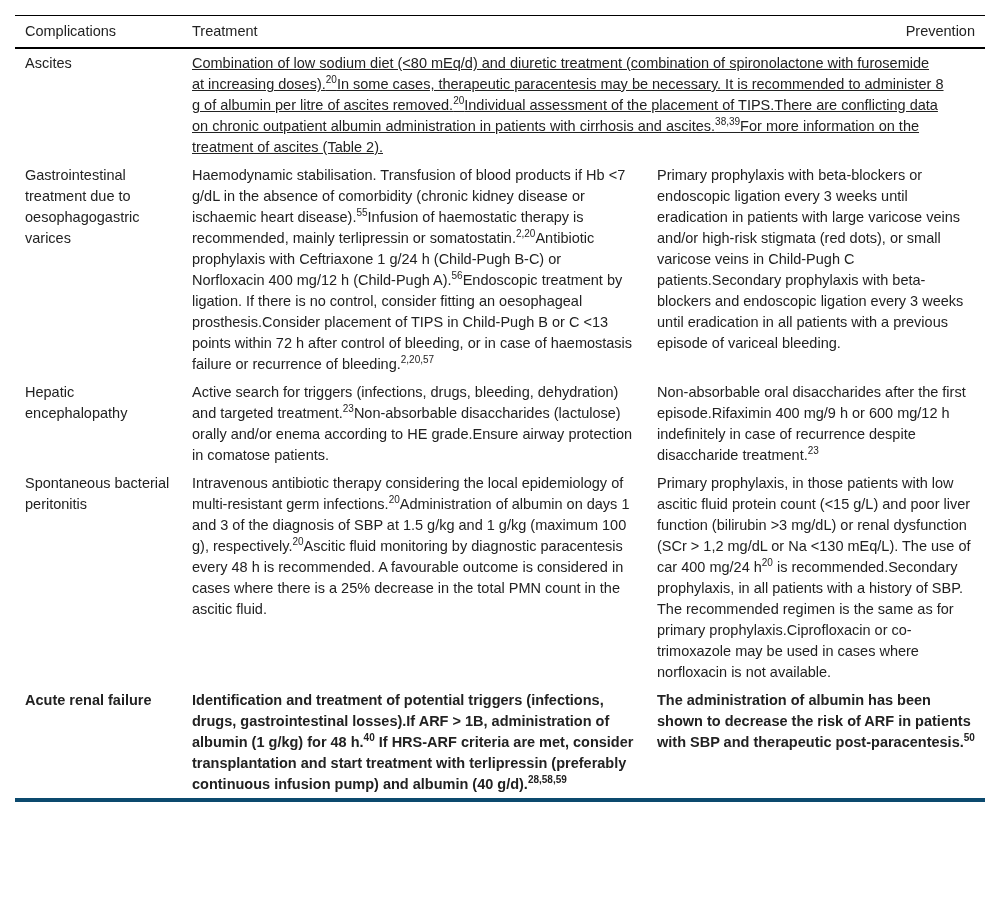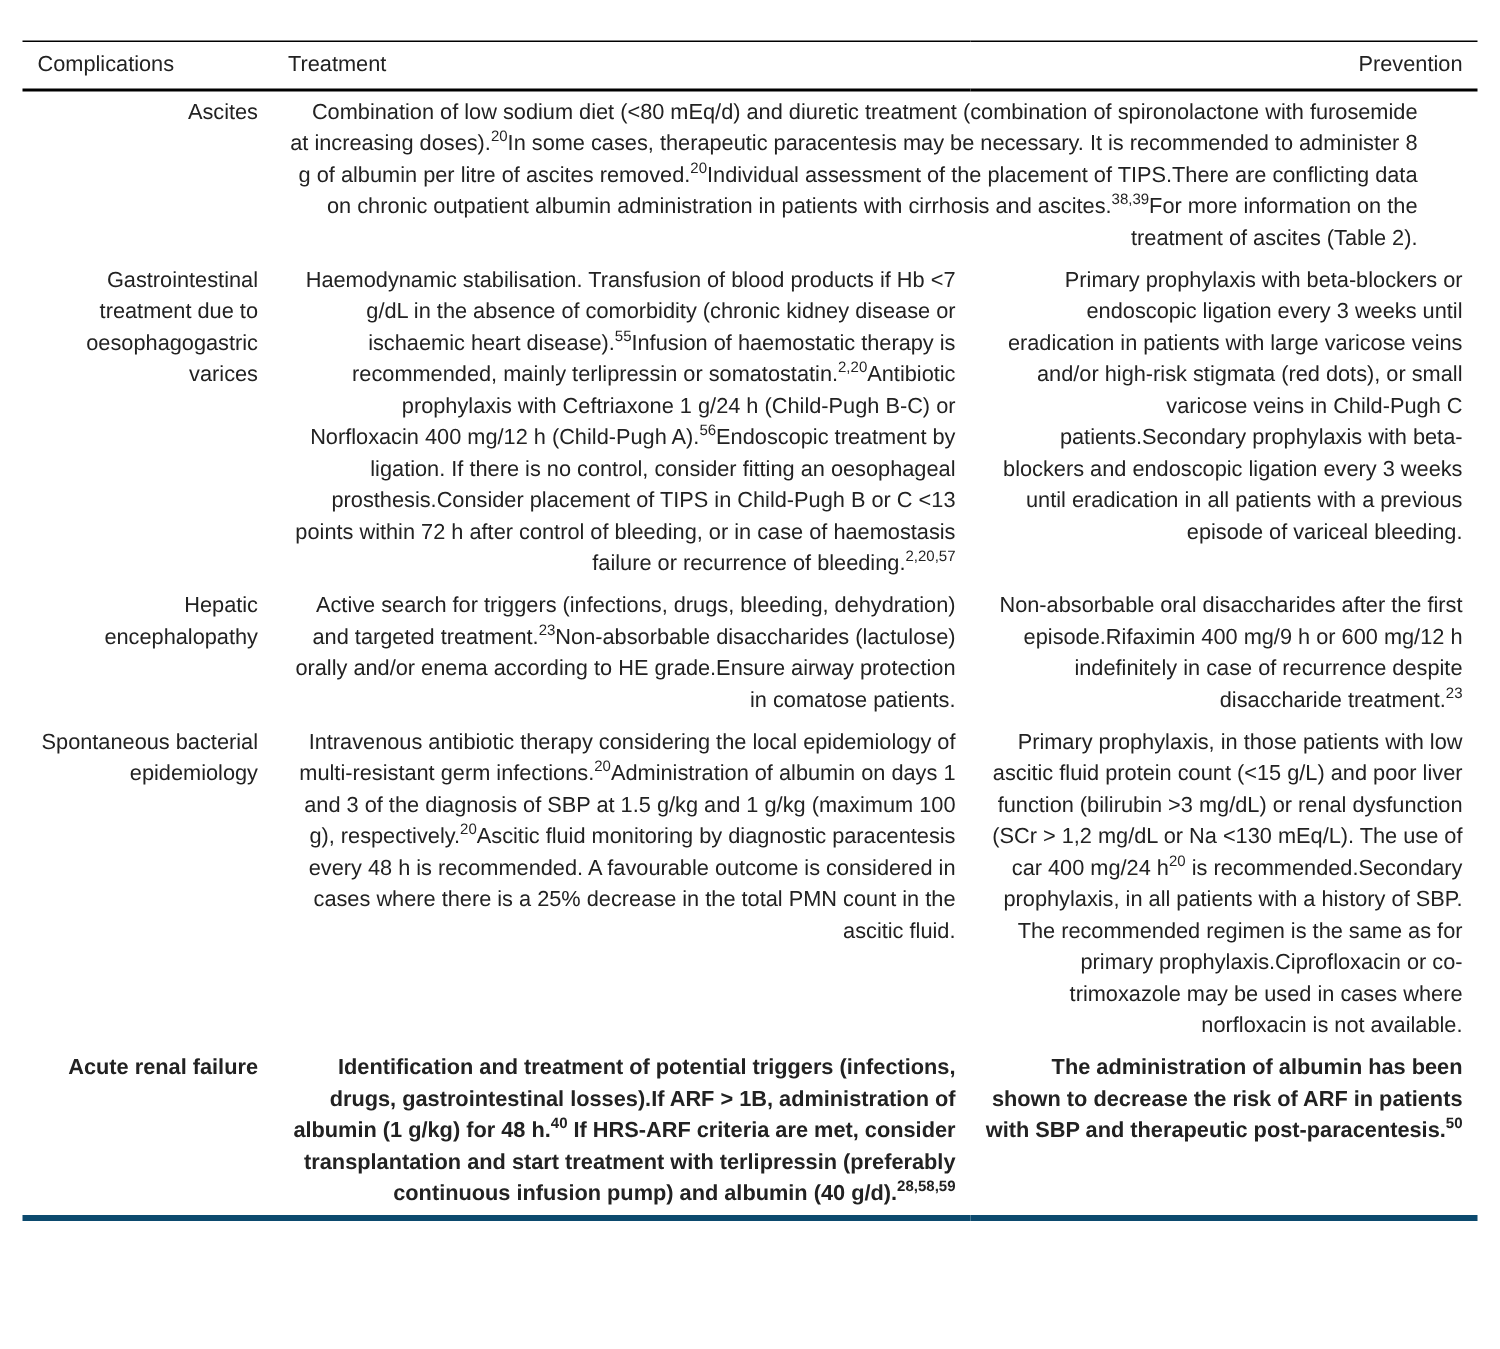--- a/index.html
+++ b/index.html
@@ -2,31 +2,31 @@
 <html><head>
 <meta charset="utf-8">
 <style>
   html, body { margin: 0; padding: 0; background: #ffffff; }
   body {
     width: 1000px; height: 899px; overflow: hidden;
     font-family: "Liberation Sans", "DejaVu Sans", sans-serif;
     font-size: 14.5px; line-height: 21px; color: #222222;
   }
   .table-wrap { position: absolute; left: 15px; top: 15px; width: 970px; }
-  table { width: 970px; border-collapse: collapse; table-layout: fixed; margin-top: 12px; }
+  table { width: 970px; border-collapse: collapse; table-layout: fixed; }
   thead tr { border-top: 1px solid #000; border-bottom: 2px solid #000; }
   tbody tr:last-child { border-bottom: 4px solid #0c4a6e; font-weight: bold; }
   th { font-weight: normal; text-align: left; padding: 5px 10px 5px 10px; height: 20px; vertical-align: middle; }
-  td { vertical-align: top; padding: 4px 10px 3px 10px; text-align: right; }
+  td { vertical-align: top; padding: 4px 10px 3px 10px; }
   col.c1 { width: 167px; }
   col.c2 { width: 465px; }
   col.c3 { width: 338px; }
   th.prev { padding-left: 10px; text-align: right; }
   sup { font-size: 10px; line-height: 0; vertical-align: 6px; }
-  td.span2 { padding-right: 40px; }
+  td.span2 { padding-right: 40px; text-decoration: underline; }
 </style>
 </head>
 <body>
 
 <div class="table-wrap">
   <table>
     <colgroup>
         <col class="c1">
         <col class="c2">
         <col class="c3">
@@ -47,21 +47,21 @@
           <td>Gastrointestinal treatment due to oesophagogastric varices</td>
           <td><span>Haemodynamic stabilisation. Transfusion of blood products if Hb &lt;7 g/dL in the absence of comorbidity (chronic kidney disease or ischaemic heart disease).</span><sup>55</sup><span>Infusion of haemostatic therapy is recommended, mainly terlipressin or somatostatin.</span><sup>2,20</sup><span>Antibiotic prophylaxis with Ceftriaxone 1 g/24 h (Child-Pugh B-C) or Norfloxacin 400 mg/12 h (Child-Pugh A).</span><sup>56</sup><span>Endoscopic treatment by ligation. If there is no control, consider fitting an oesophageal prosthesis.Consider placement of TIPS in Child-Pugh B or C &lt;13 points within 72 h after control of bleeding, or in case of haemostasis failure or recurrence of bleeding.</span><sup>2,20,57</sup></td>
           <td><span>Primary prophylaxis with beta-blockers or endoscopic ligation every 3 weeks until eradication in patients with large varicose veins and/or high-risk stigmata (red dots), or small varicose veins in Child-Pugh C patients.Secondary prophylaxis with beta-blockers and endoscopic ligation every 3 weeks until eradication in all patients with a previous episode of variceal bleeding.</span></td>
         </tr>
         <tr>
           <td>Hepatic encephalopathy</td>
           <td><span>Active search for triggers (infections, drugs, bleeding, dehydration) and targeted treatment.</span><sup>23</sup><span>Non-absorbable disaccharides (lactulose) orally and/or enema according to HE grade.Ensure airway protection in comatose patients.</span></td>
           <td><span>Non-absorbable oral disaccharides after the first episode.Rifaximin 400 mg/9 h or 600 mg/12 h indefinitely in case of recurrence despite disaccharide treatment.</span><sup>23</sup></td>
         </tr>
         <tr>
-          <td>Spontaneous bacterial epidemiology</td>
+          <td>Spontaneous bacterial peritonitis</td>
           <td><span>Intravenous antibiotic therapy considering the local epidemiology of multi-resistant germ infections.</span><sup>20</sup><span>Administration of albumin on days 1 and 3 of the diagnosis of SBP at 1.5 g/kg and 1 g/kg (maximum 100 g), respectively.</span><sup>20</sup><span>Ascitic fluid monitoring by diagnostic paracentesis every 48 h is recommended. A favourable outcome is considered in cases where there is a 25% decrease in the total PMN count in the ascitic fluid.</span></td>
           <td><span>Primary prophylaxis, in those patients with low ascitic fluid protein count (&lt;15 g/L) and poor liver function (bilirubin &gt;3 mg/dL) or renal dysfunction (SCr &gt; 1,2 mg/dL or Na &lt;130 mEq/L). The use of car 400 mg/24 h</span><sup>20</sup><span> is recommended.Secondary prophylaxis, in all patients with a history of SBP. The recommended regimen is the same as for primary prophylaxis.Ciprofloxacin or co-trimoxazole may be used in cases where norfloxacin is not available.</span></td>
         </tr>
         <tr>
           <td>Acute renal failure</td>
           <td><span>Identification and treatment of potential triggers (infections, drugs, gastrointestinal losses).If ARF &gt; 1B, administration of albumin (1 g/kg) for 48 h.</span><sup>40</sup><span> If HRS-ARF criteria are met, consider transplantation and start treatment with terlipressin (preferably continuous infusion pump) and albumin (40 g/d).</span><sup>28,58,59</sup></td>
           <td><span>The administration of albumin has been shown to decrease the risk of ARF in patients with SBP and therapeutic post-paracentesis.</span><sup>50</sup></td>
         </tr>
       </tbody>
   </table>

